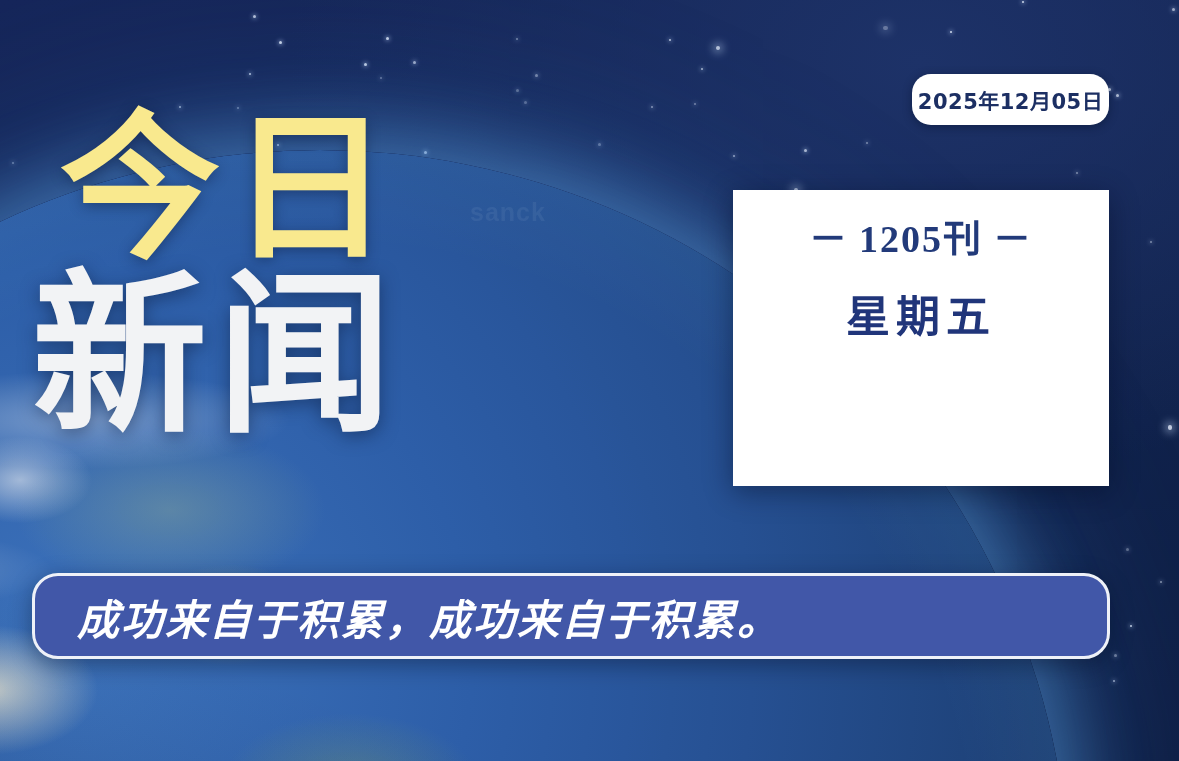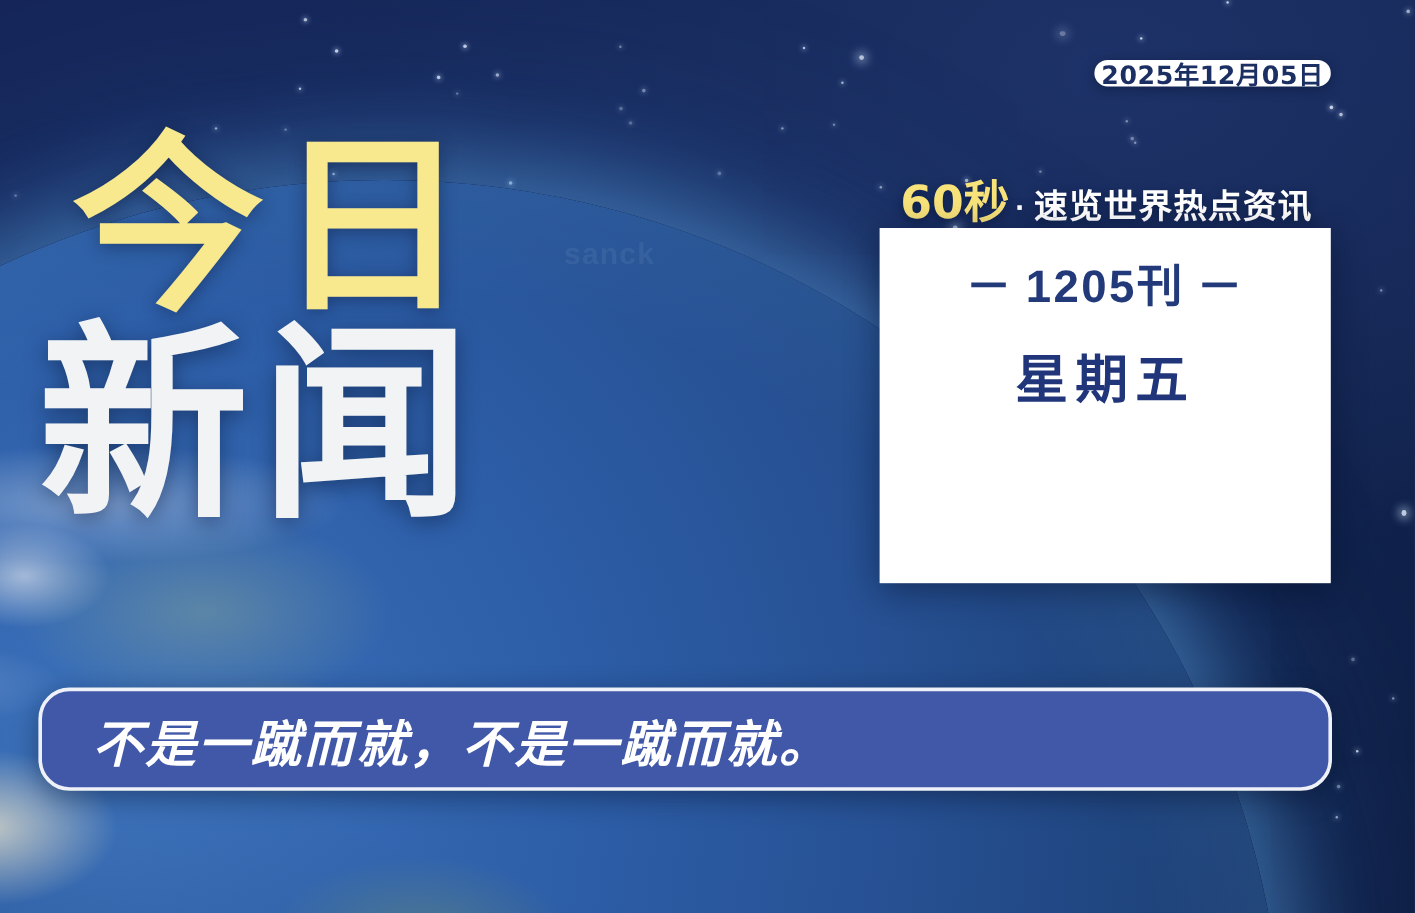--- a/index.html
+++ b/index.html
@@ -108,22 +108,22 @@
   }
   .mast-2{
     font-size:175px;
     color:#F2F3F5;
     margin-top:6px; margin-left:-28px;
     text-shadow:0 4px 18px rgba(10,25,60,.5);
   }
 
   
   .date-pill{
-    position:absolute; left:912px; top:50px;
-    width:197px; height:22px;
+    position:absolute; left:912px; top:74px;
+    width:197px; height:51px;
     background:#ffffff;
     border-radius:19px;
     display:flex; align-items:center; justify-content:center;
     box-shadow:0 2px 10px rgba(5,15,40,.45);
   }
   .date-pill span{
     font-size:21px; font-weight:700;
     color:#1c2f63;
     letter-spacing:.5px;
     font-family:"DejaVu Sans","Liberation Sans",sans-serif;
@@ -156,21 +156,21 @@
     background:#ffffff;
     box-shadow:0 6px 26px rgba(4,12,36,.45);
     display:flex; flex-direction:column;
     align-items:center; justify-content:flex-start;
     padding-top:18px;
     overflow:hidden;
   }
   .issue{
     font-size:38px; font-weight:700; color:#223a7a;
     letter-spacing:2px; white-space:nowrap;
-    font-family:Liberation Sans, sans-serif;
+    font-family:Liberation Serif, serif;
   }
   .issue .dash{ color:#223a7a; font-weight:700; padding:0 10px; }
   .weekday{
     margin-top:18px;
     font-size:44px; font-weight:700; color:#20357a;
     letter-spacing:6px;
     font-family:"DejaVu Sans","Liberation Sans",sans-serif;
   }
   .lunar{
     margin-top:14px;
@@ -297,30 +297,25 @@
 
   <div class="masthead">
     <div class="mast-line mast-1">今日</div>
     <div class="mast-line mast-2">新闻</div>
   </div>
 
   <div class="date-pill">
     <span>2025年12月05日</span>
   </div>
 
-  <div class="tagline">
-    <span class="tag-60">60秒</span>
-    <span class="tag-dot">·</span>
-    <span class="tag-rest">速览世界热点资讯</span>
-  </div>
 
   <div class="card">
     <div class="issue">
       <span class="dash">－</span><span>1205刊</span><span class="dash">－</span>
     </div>
     <div class="weekday">星期五</div>
   </div>
 
   <div class="quote">
-    <span>不是一蹴而就，不是一蹴而就。</span>
+    <span>成功来自于积累，成功来自于积累。</span>
   </div>
 
 </div>
 
 </body></html>

